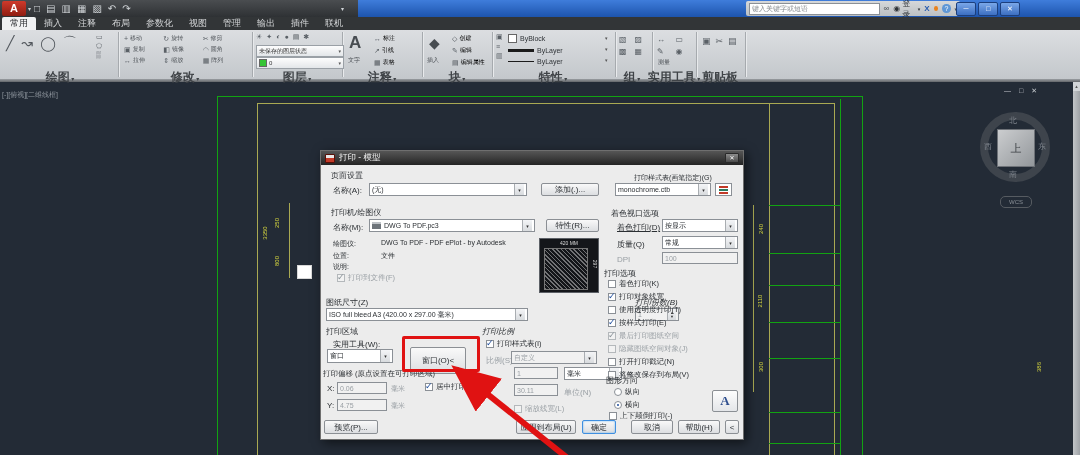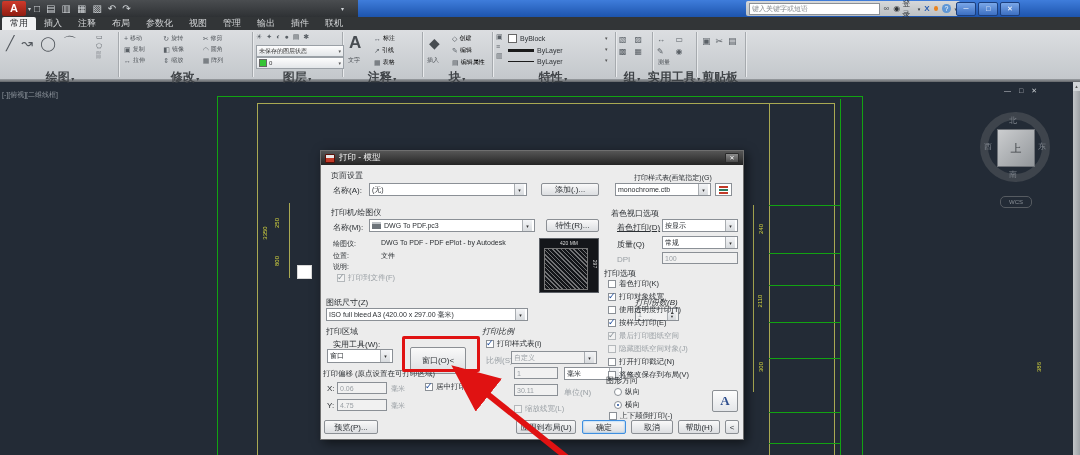--- a/index.html
+++ b/index.html
@@ -550,21 +550,21 @@
         </div>
       </div>
     <div class="optrow abs" style="left:288px;top:260px;">
       <span class="cb"></span>
       <span>上下颠倒打印(-)</span>
     </div>
     <div class="orient-a" style="left:391px;top:239px;width:26px;height:22px;">A</div>
 
     <div class="btn" style="left:3px;top:269px;width:54px;height:14px;">预览(P)...</div>
     <div class="btn" style="left:195px;top:269px;width:60px;height:14px;">应用到布局(U)</div>
-    <div class="btn focus" style="left:261px;top:269px;width:44px;height:14px;">确定</div>
+    <div class="btn focus" style="left:261px;top:269px;width:34px;height:14px;">确定</div>
     <div class="btn" style="left:310px;top:269px;width:42px;height:14px;">取消</div>
     <div class="btn" style="left:357px;top:269px;width:42px;height:14px;">帮助(H)</div>
     <div class="btn" style="left:404px;top:269px;width:14px;height:14px;">&lt;</div>
   </div>
 
   <div class="abs redbox"></div>
   <svg class="overlay" width="1080" height="455" viewBox="0 0 1080 455">
     <defs>
       <marker id="ah" markerWidth="9" markerHeight="8" refX="7" refY="3.5" orient="auto">
         <path d="M0,0 L8,3.5 L0,7 Z" fill="#e01212"></path>

